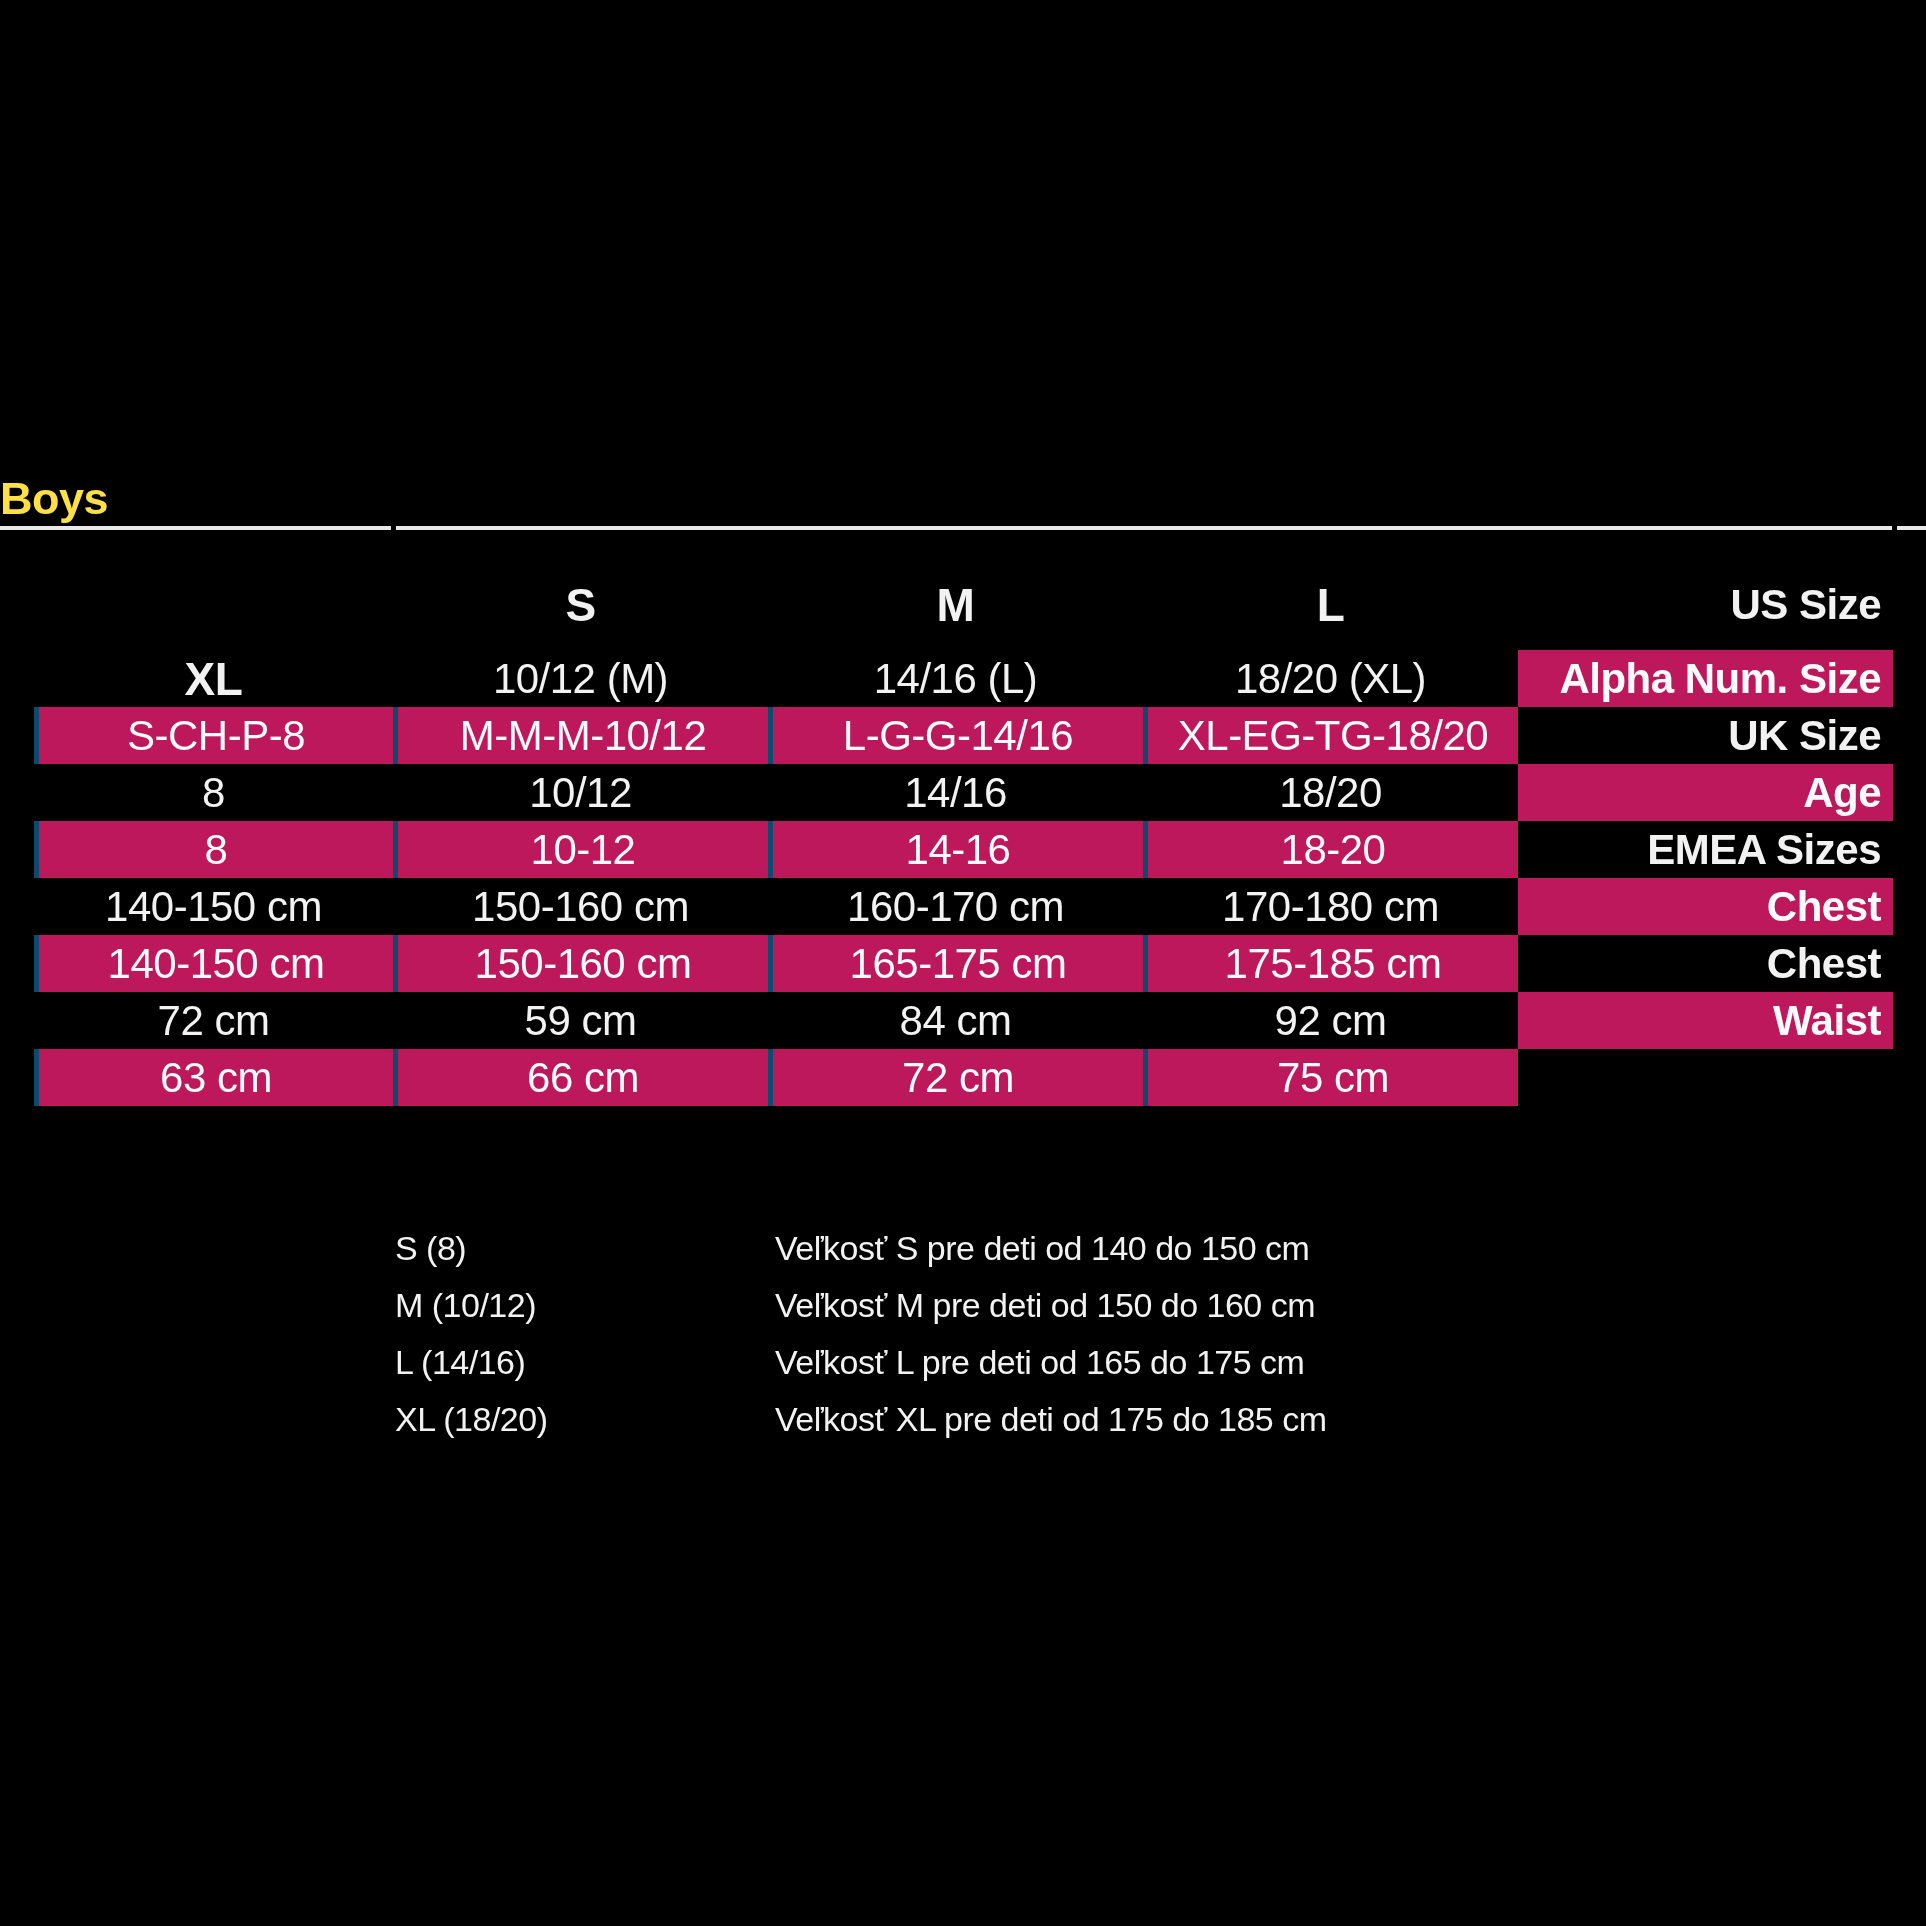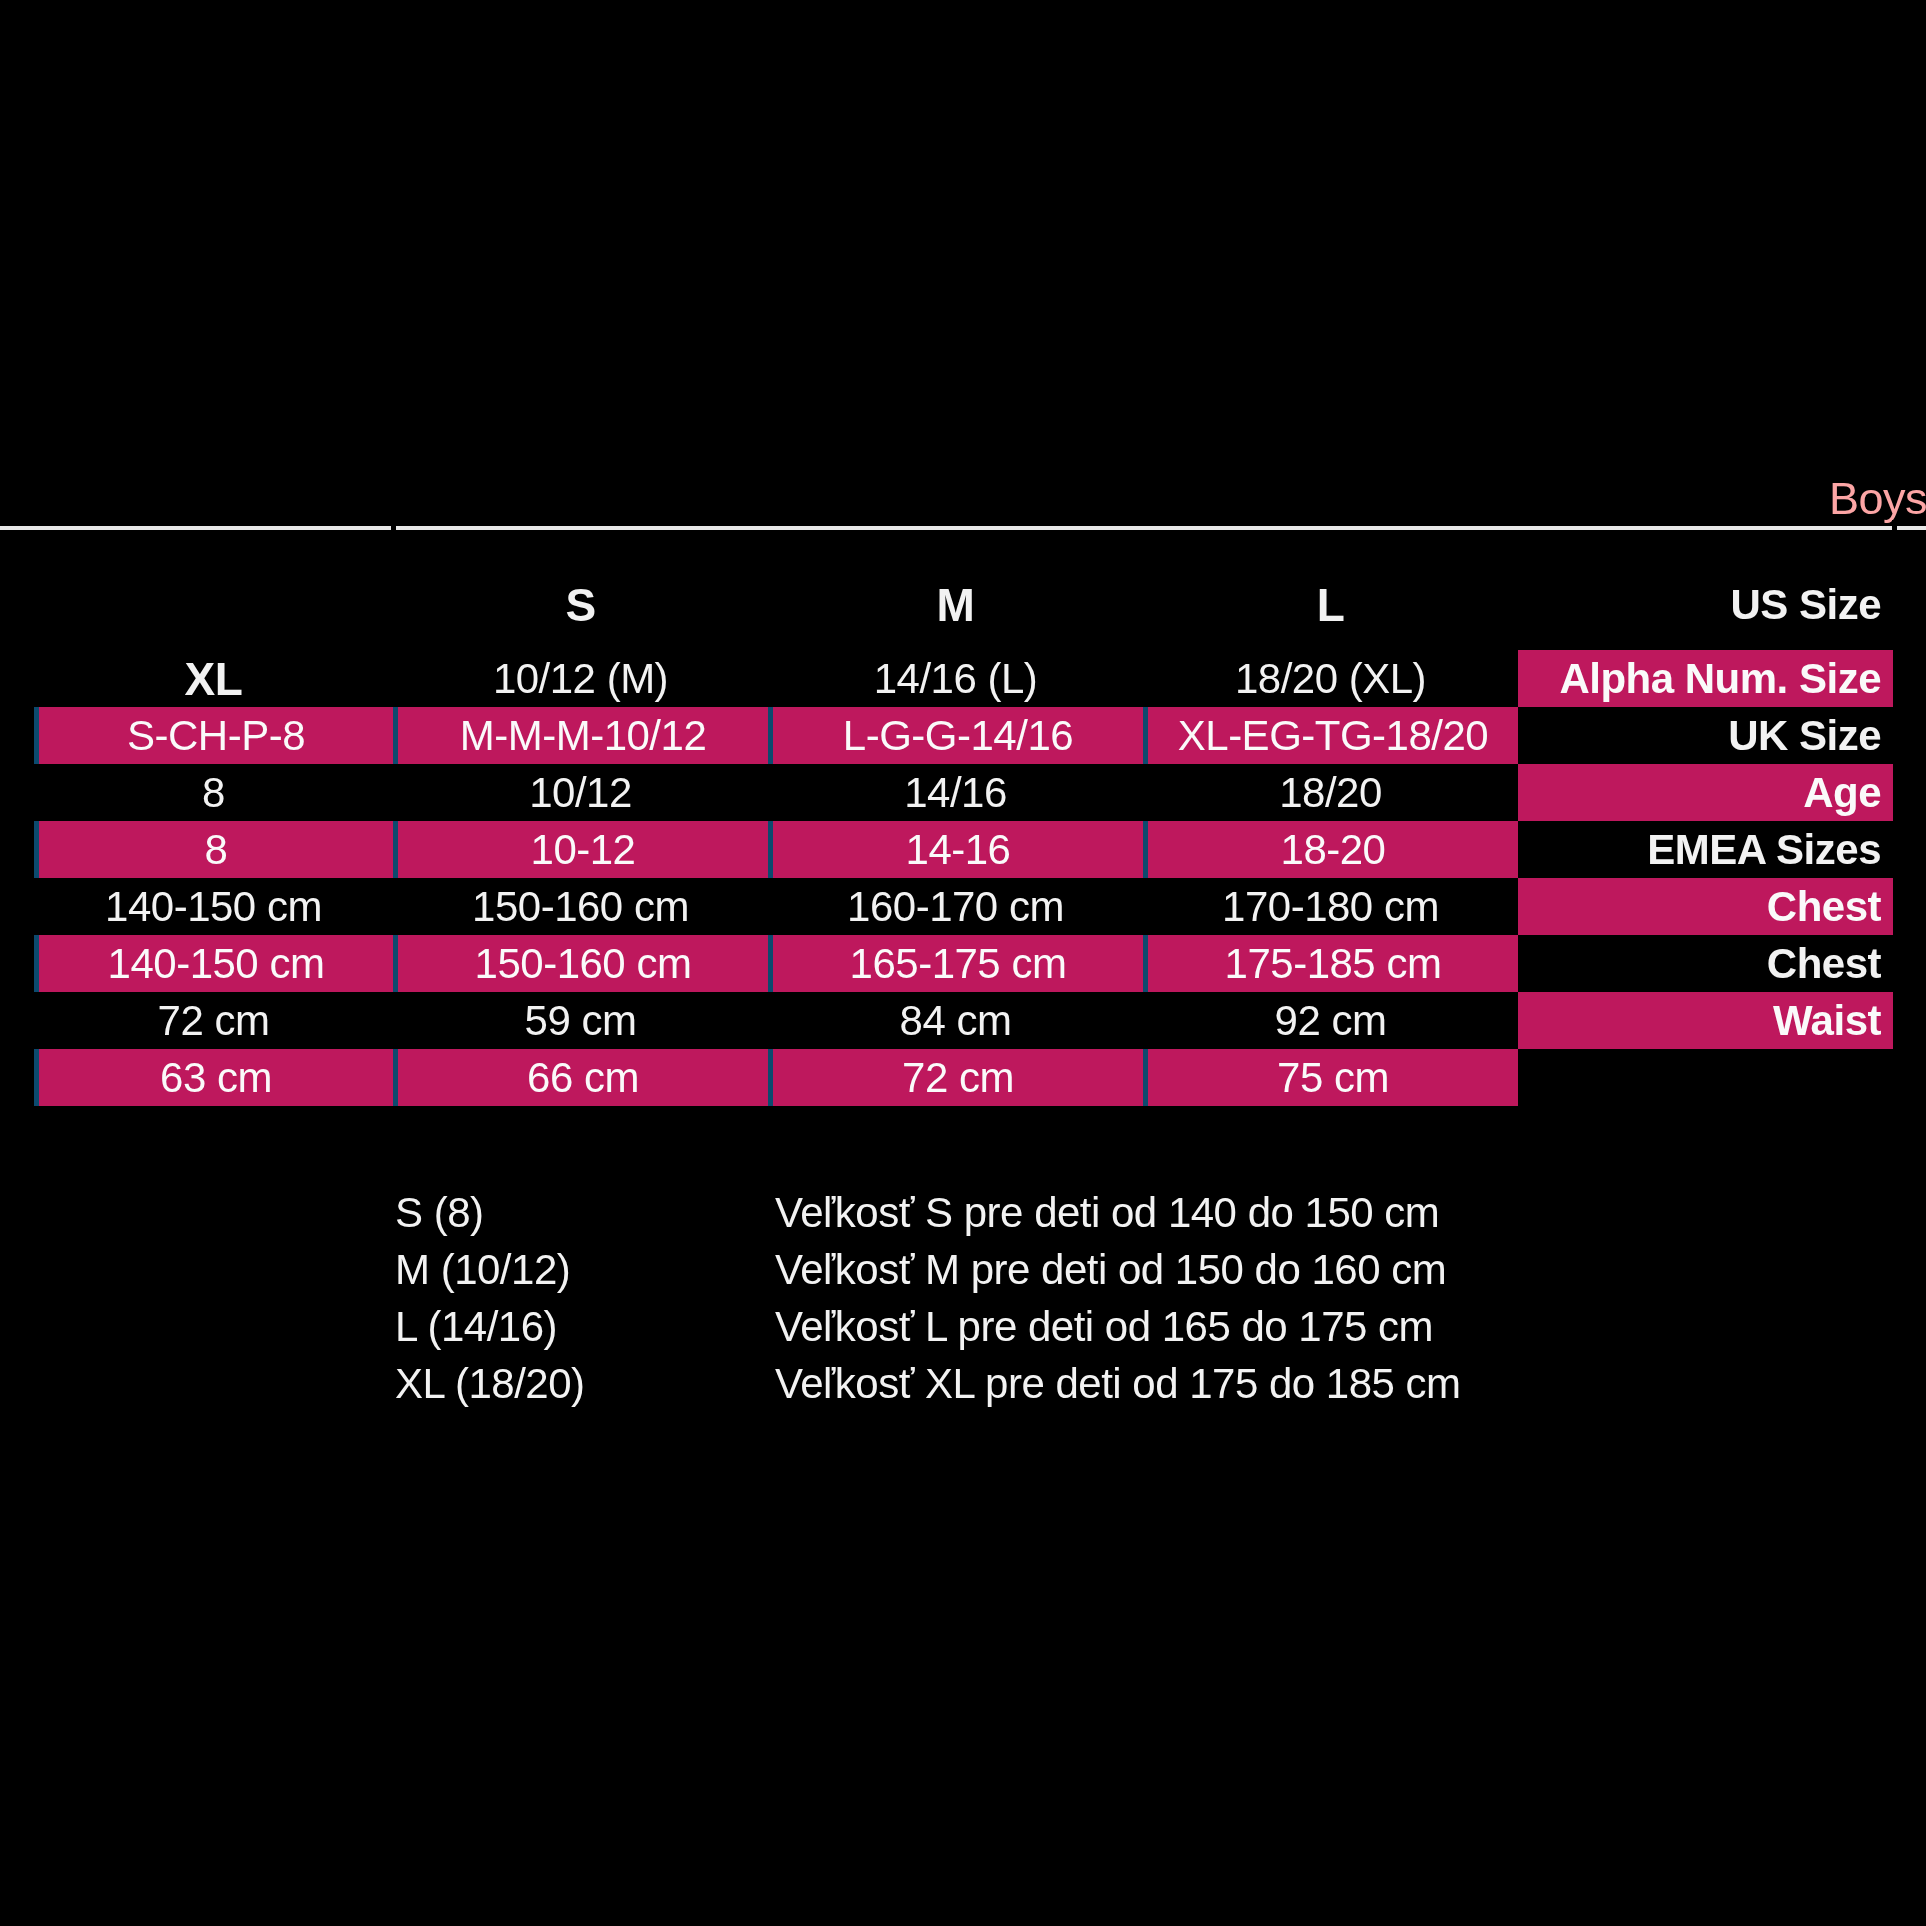--- a/index.html
+++ b/index.html
@@ -15,24 +15,24 @@
     overflow: hidden;
     font-family: "Liberation Sans", sans-serif;
     color: #f2f2f2;
     letter-spacing: -0.5px;
   }
   .section-title {
     position: absolute;
     top: 473px;
     left: 0;
     width: 100%;
-    text-align: right;
+    text-align: left;
     font-size: 45px;
-    font-weight: 400;
-    color: #fca5a5;
+    font-weight: 700;
+    color: #fde047;
   }
   .top-line {
     position: absolute;
     top: 526px;
     left: 0;
     width: 1927px;
     height: 4px;
     background: #e8e8e8;
   }
   .line-tick {
@@ -76,25 +76,25 @@
     background: #be185d;
     color: #fafafa;
   }
   .cell.gray.value {
     border-left: 5px solid #0c4a6e;
   }
 
   .legend {
     position: absolute;
     left: 395px;
-    top: 1184px;
+    top: 1220px;
     display: grid;
     grid-template-columns: 380px auto;
     grid-auto-rows: 57px;
-    font-size: 42px;
+    font-size: 34px;
   }
   .legend-cell {
     display: flex;
     align-items: center;
     white-space: nowrap;
   }
 </style>
 </head>
 <body>
 

